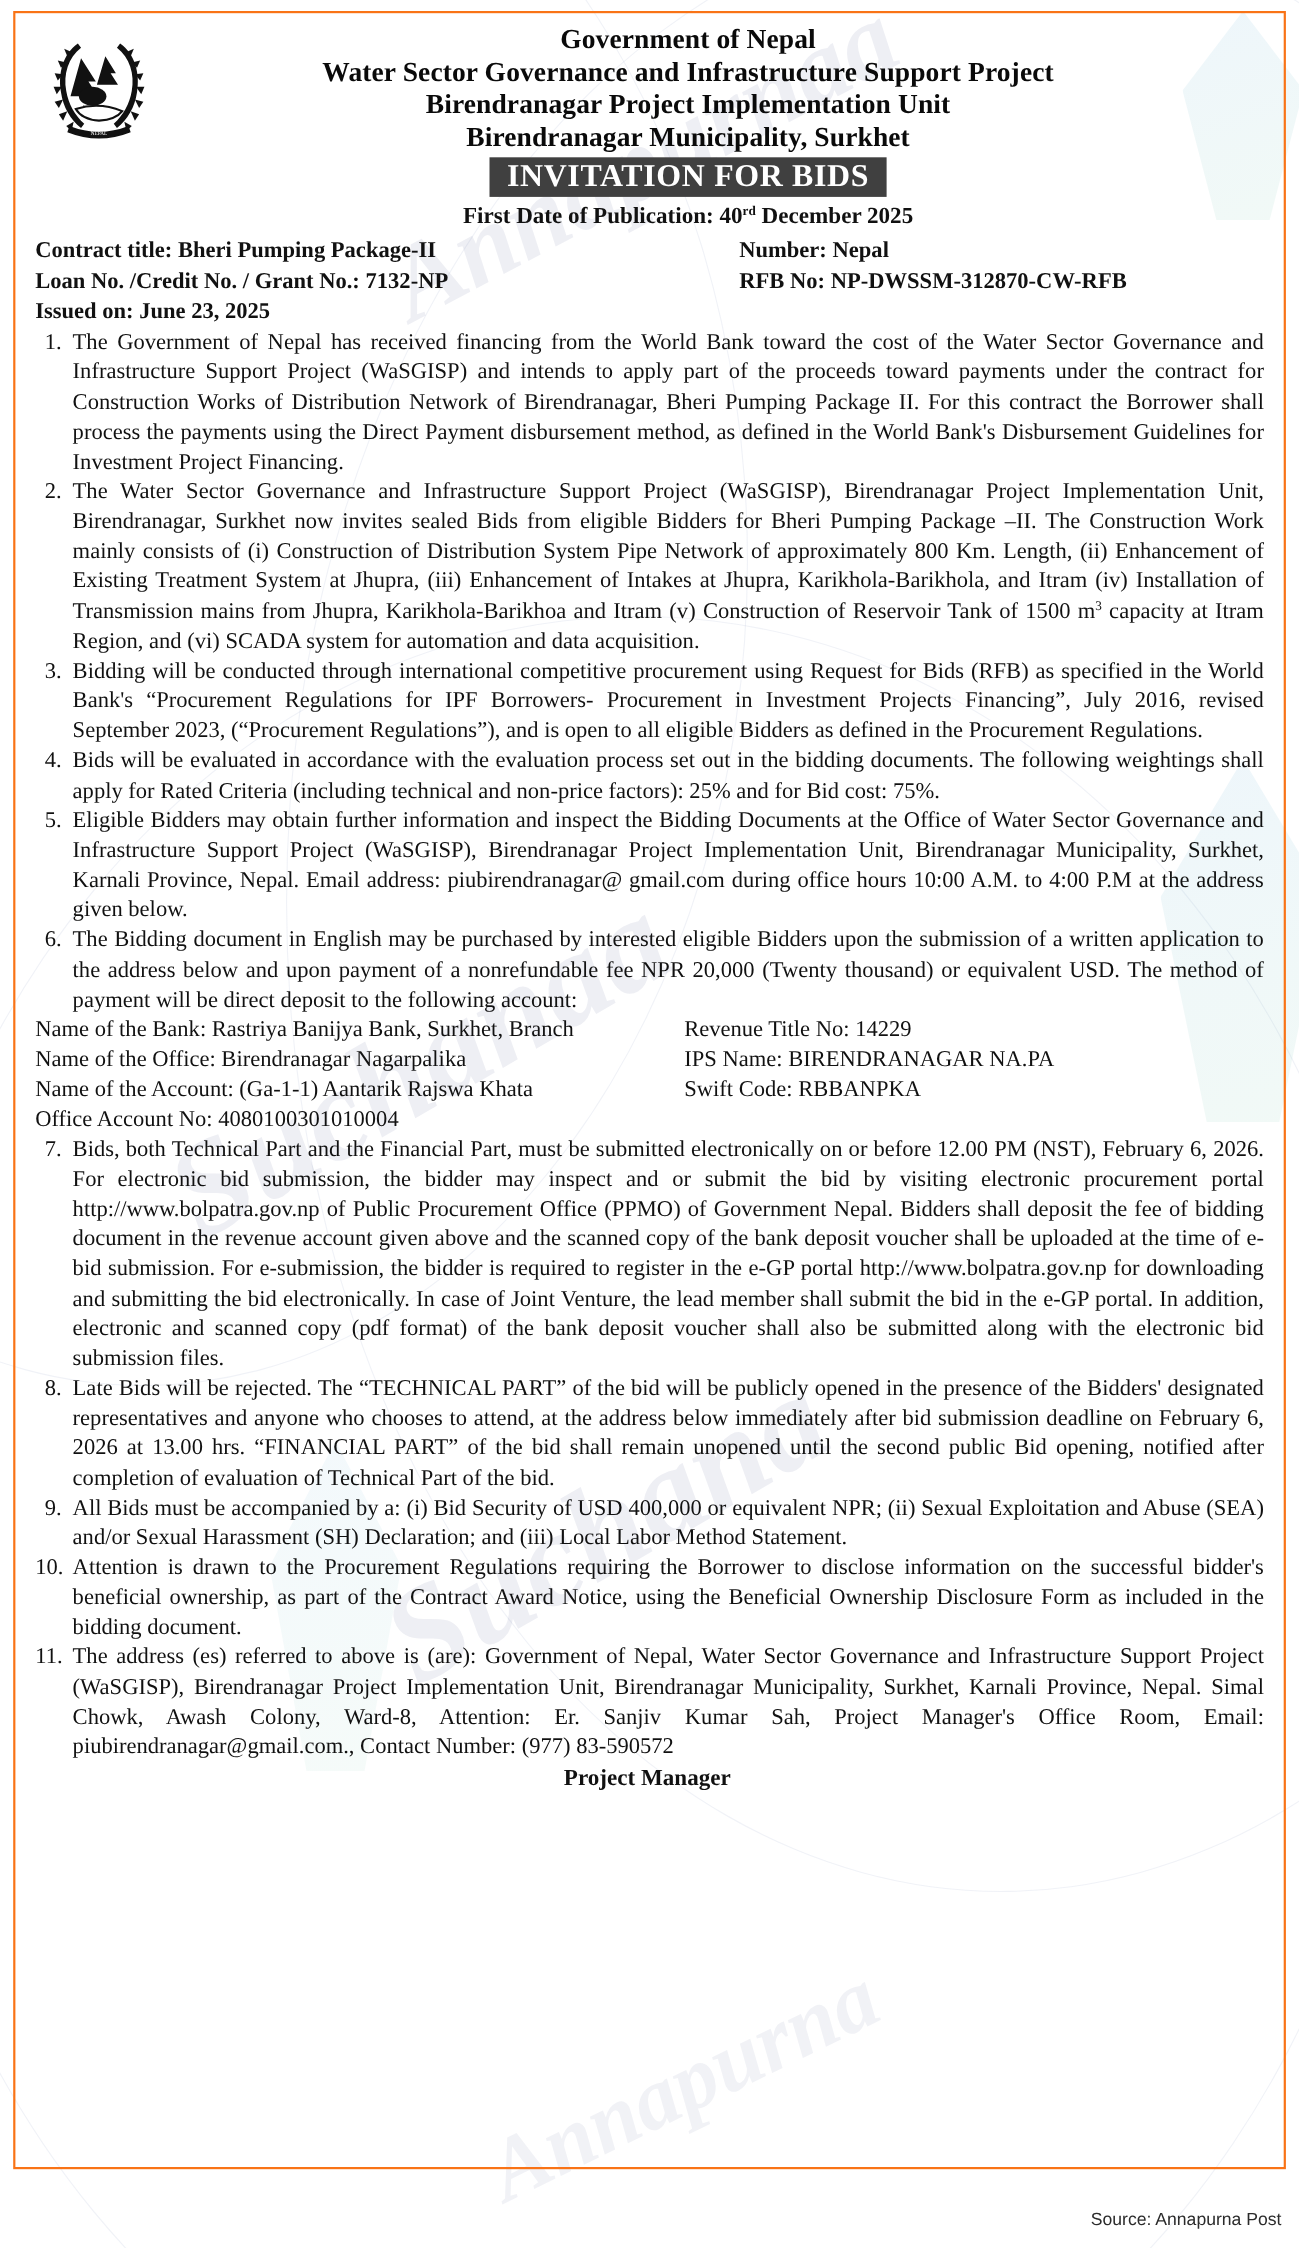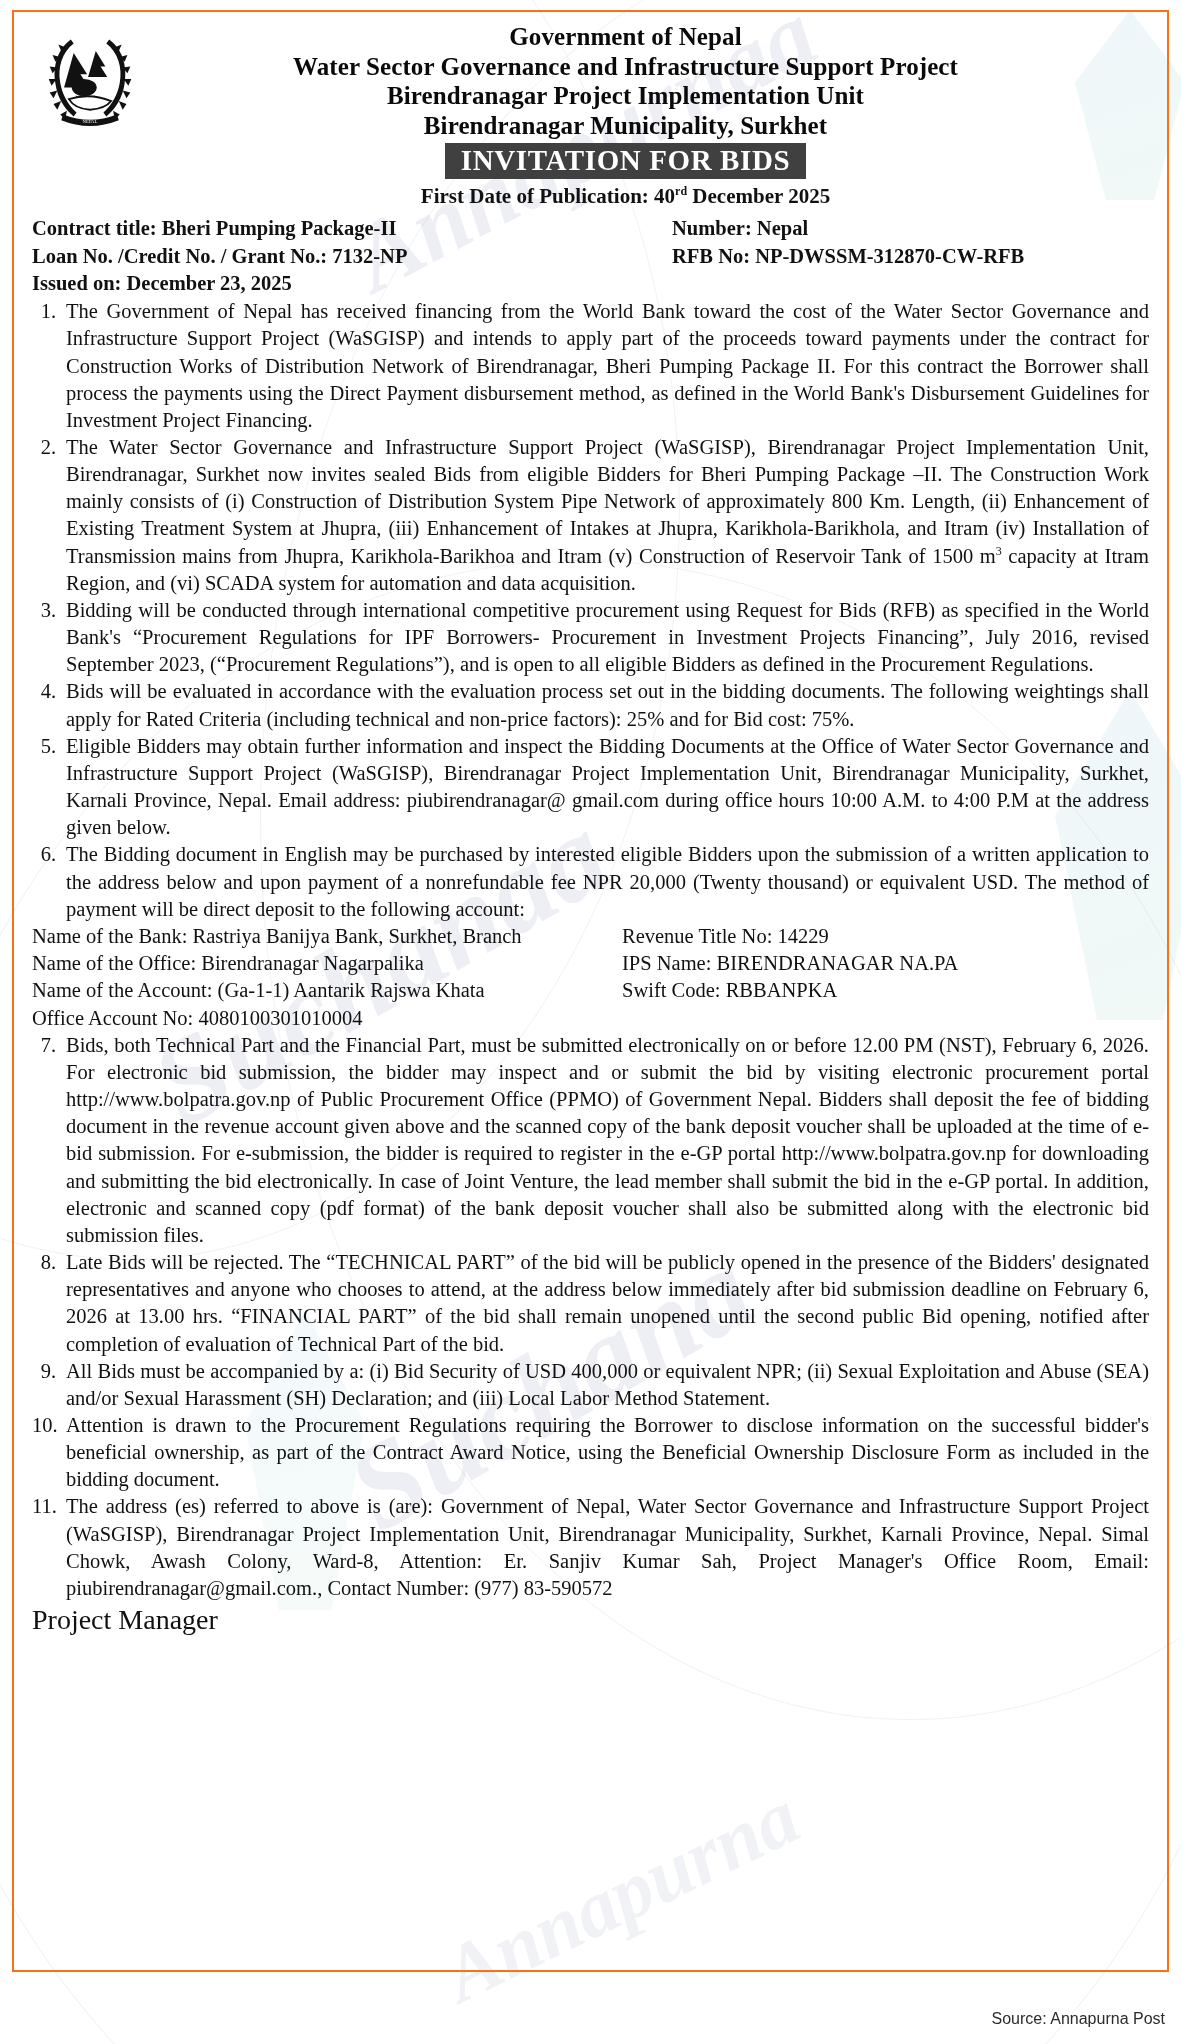--- a/index.html
+++ b/index.html
@@ -156,23 +156,23 @@
     margin-left: -34px;
     font-size: 20.5px;
     line-height: 1.33;
   }
   .bank-row { display: flex; }
   .bank-l { width: 590px; flex: 0 0 590px; }
   .bank-r { flex: 1 1 auto; }
 
   
   .signature {
-    text-align: left;
-    font-weight: normal;
-    font-size: 28px;
+    text-align: center;
+    font-weight: bold;
+    font-size: 21px;
     margin-top: 2px;
     padding-right: 4px;
   }
 
   
   .source-credit {
     position: absolute;
     right: 16px;
     bottom: 16px;
     font-size: 16px;
@@ -255,21 +255,21 @@
   <div class="meta-block">
     <div class="meta-row">
       <div class="meta-col-l"><span class="lbl">Contract title:</span> <span class="val">Bheri Pumping Package-II</span></div>
       <div class="meta-col-r"><span class="lbl">Number:</span> <span class="val">Nepal</span></div>
     </div>
     <div class="meta-row">
       <div class="meta-col-l"><span class="lbl">Loan No. /Credit No. / Grant No.:</span> <span class="val">7132-NP</span></div>
       <div class="meta-col-r"><span class="lbl">RFB No:</span> <span class="val">NP-DWSSM-312870-CW-RFB</span></div>
     </div>
     <div class="meta-row">
-      <div><span class="lbl">Issued on:</span> <span class="val">December 23, 2025</span></div>
+      <div><span class="lbl">Issued on:</span> <span class="val">June 23, 2025</span></div>
     </div>
   </div>
 
   <ol class="clauses">
 
     <li>
       <span class="num">1.</span>
       <div class="just">The Government of Nepal has received financing from the World Bank toward the cost of the Water Sector Governance and Infrastructure Support Project (WaSGISP) and intends to apply part of the proceeds toward payments under the contract for Construction Works of Distribution Network of Birendranagar, Bheri Pumping Package II. For this contract the Borrower shall process the payments using the Direct Payment disbursement method, as defined in the World Bank's Disbursement Guidelines for Investment Project Financing.</div>
     </li>
 

